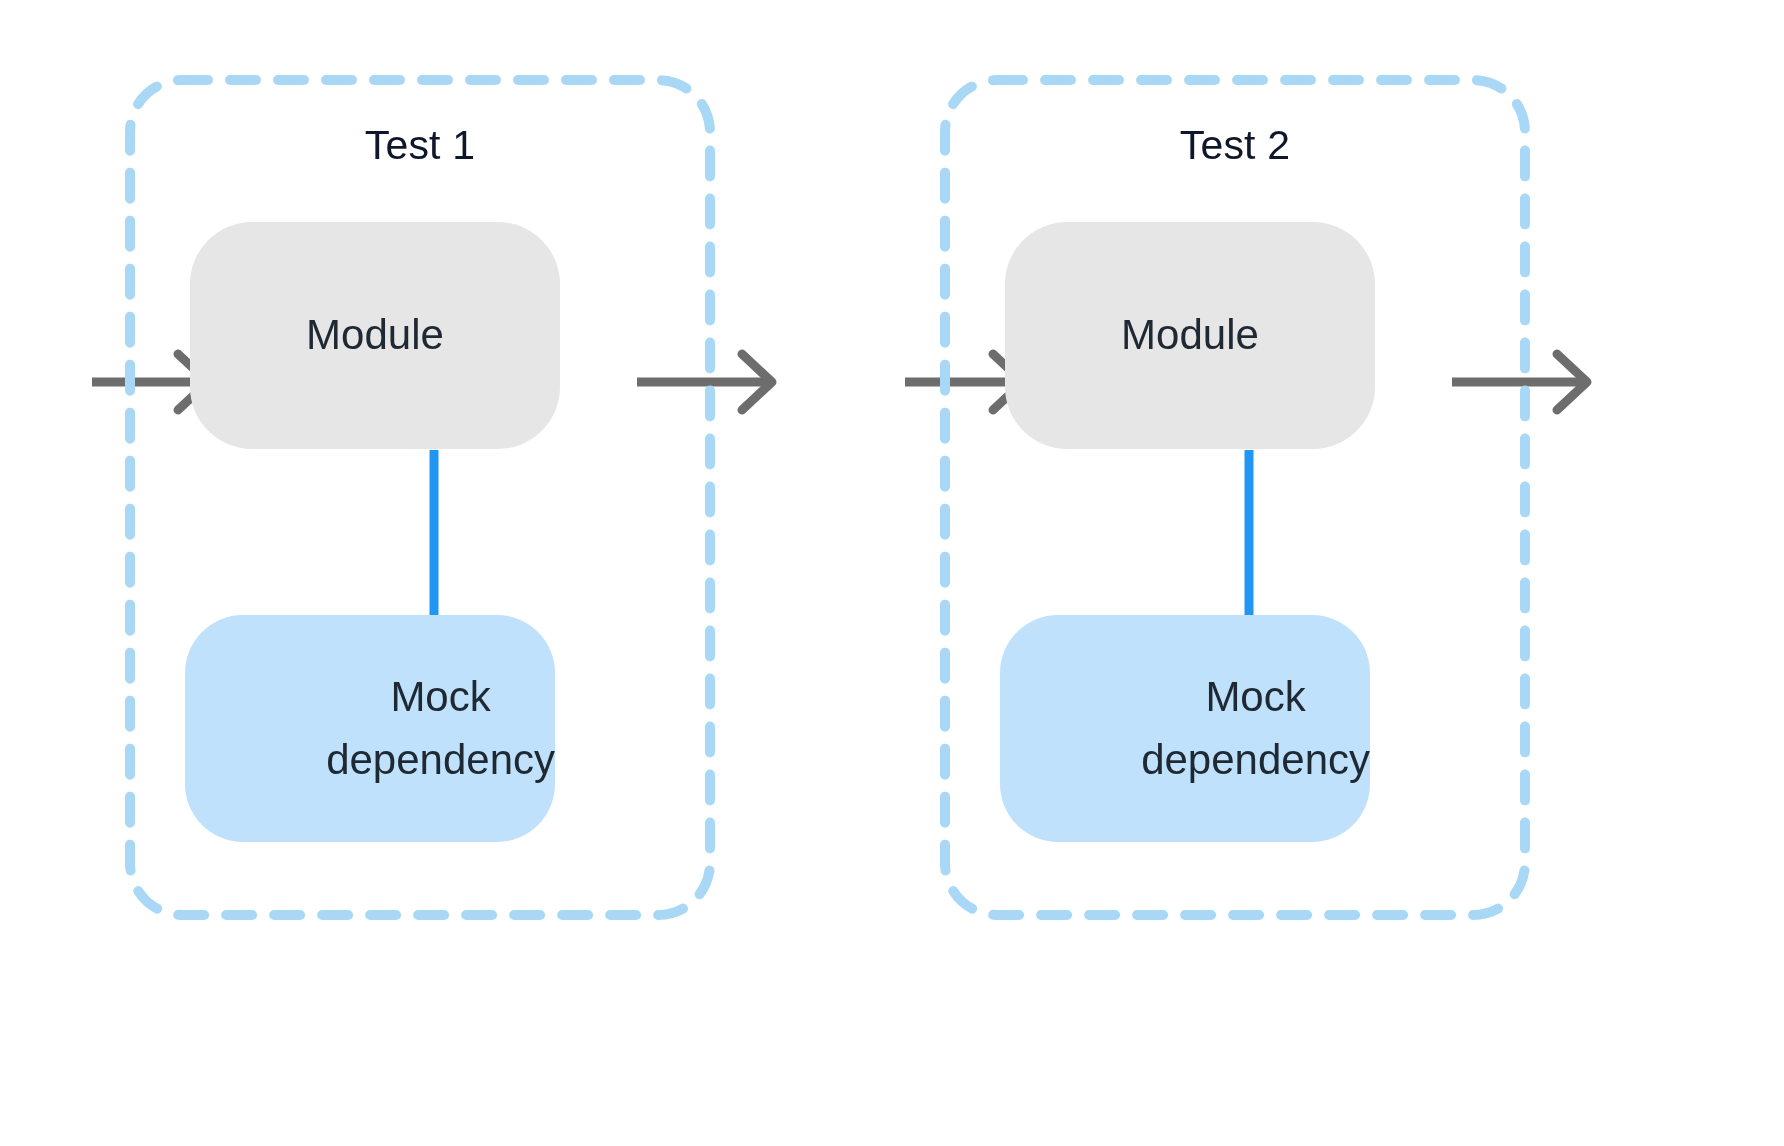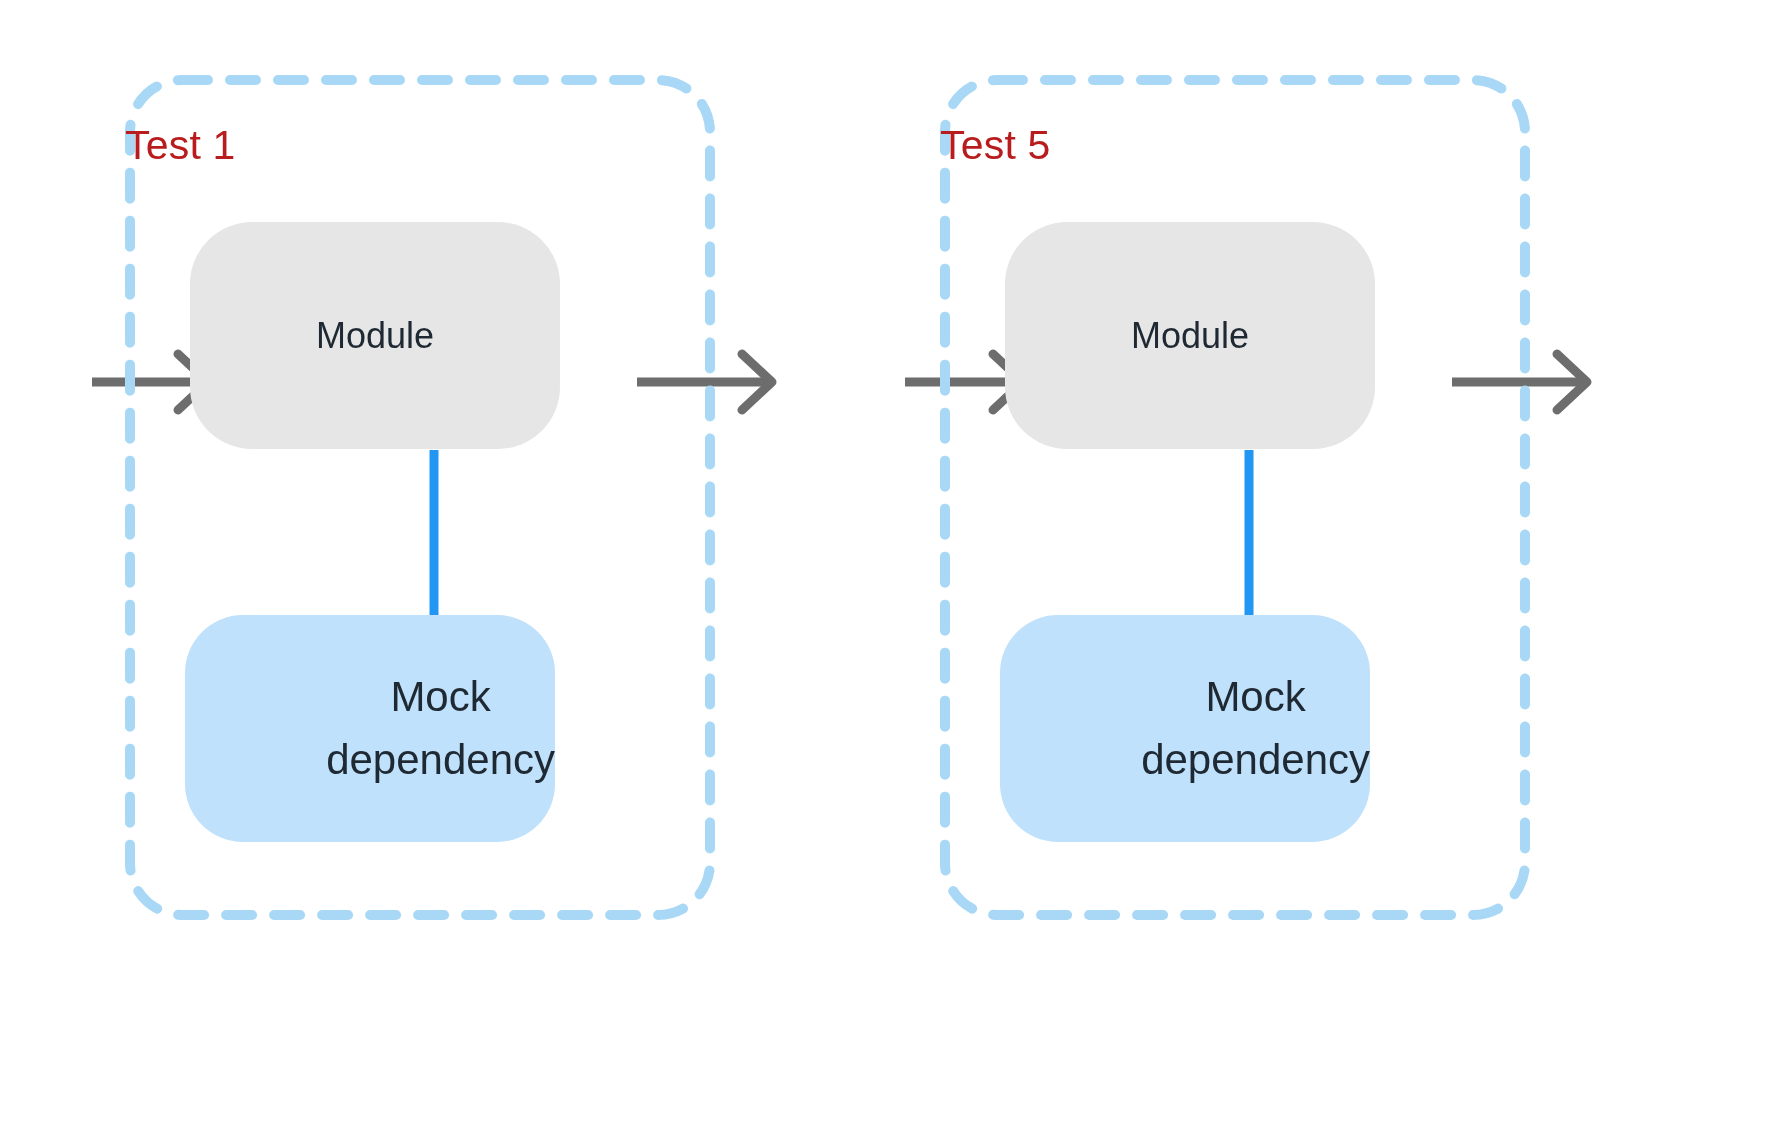--- a/index.html
+++ b/index.html
@@ -45,42 +45,43 @@
     stroke-width: 10;
     stroke-dasharray: 26 22;
     stroke-linecap: round;
   }
 
   .panel-title {
     position: absolute;
     top: 50px;
     left: 0;
     width: 100%;
+    text-align: center;
     font-size: 41px;
     line-height: 1;
-    color: #b91c1c;
+    color: #0f172a;
     letter-spacing: 0.2px;
     white-space: nowrap;
   }
 
   
   .module-node {
     position: absolute;
     top: 147px;
     left: 65px;
     width: 370px;
     height: 227px;
     background: #e6e6e6;
     border-radius: 62px;
     display: flex;
     align-items: center;
     justify-content: center;
   }
   .module-label {
-    font-size: 36px;
+    font-size: 42px;
     color: #1f2933;
     line-height: 1.25;
     text-align: center;
   }
 
   
   .mock-node {
     position: absolute;
     top: 540px;
     left: 60px;
@@ -192,21 +193,21 @@
       </span>
     </div>
   </div>
 
   <div class="test-panel" id="test-panel-2">
 
     <svg class="panel-border" viewBox="0 0 590 845" preserveAspectRatio="none" aria-hidden="true">
       <rect x="5" y="5" width="580" height="835" rx="52" ry="52"></rect>
     </svg>
 
-    <div class="panel-title">Test 5</div>
+    <div class="panel-title">Test 2</div>
 
     <div class="module-node">
       <span class="module-label">Module</span>
     </div>
 
     <div class="mock-node">
       <span class="mock-label">
         <span>Mock</span><br>
         <span>dependency</span>
       </span>

